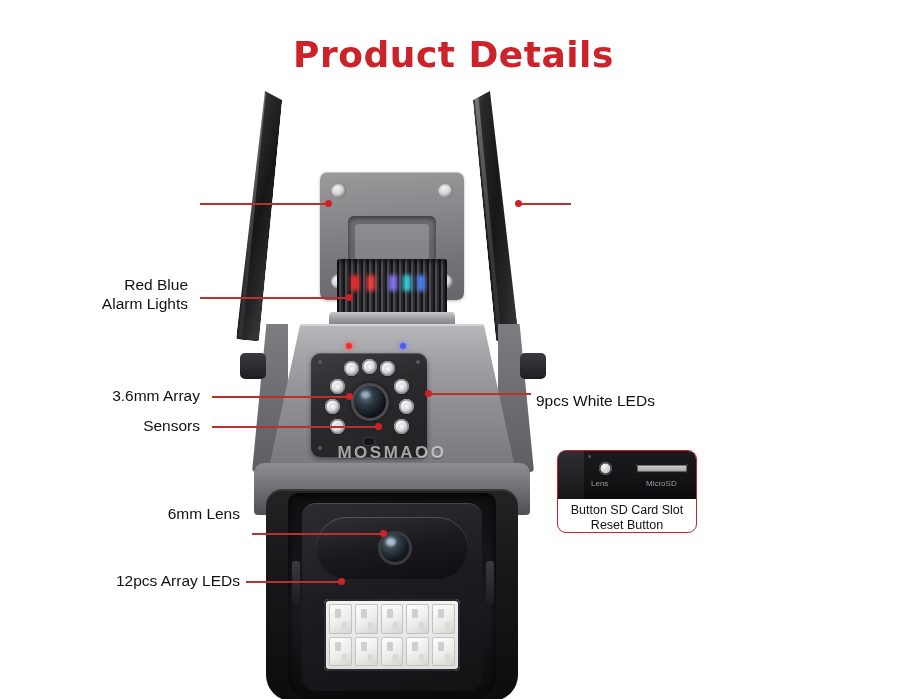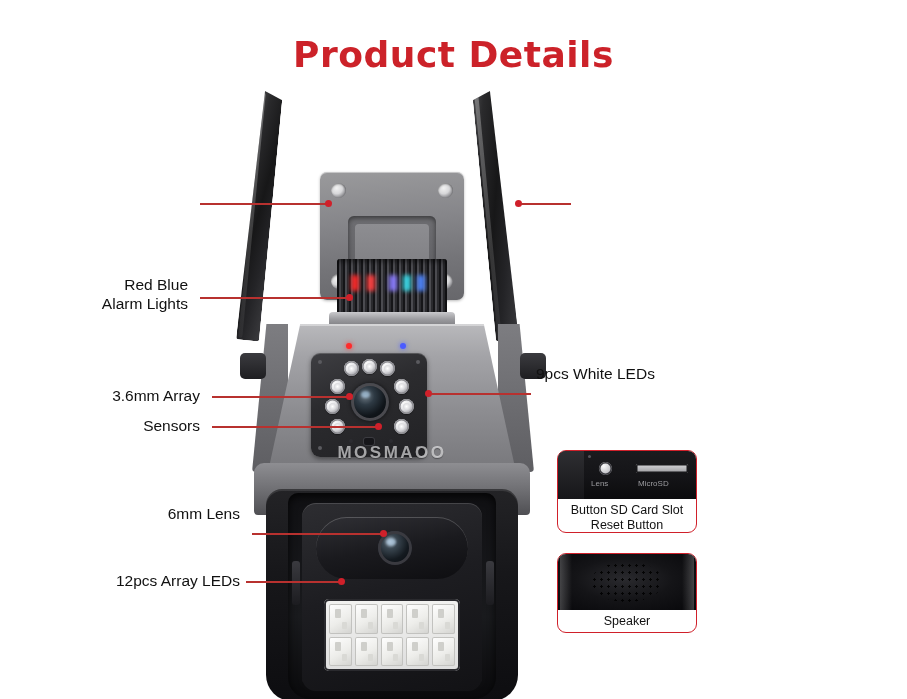--- a/index.html
+++ b/index.html
@@ -307,21 +307,21 @@
     position:absolute;left:78px;top:13px;width:52px;height:9px;
     background:linear-gradient(180deg,#d8d8da,#9a9a9e);
     border-radius:1.5px;
     box-shadow:inset 0 0 0 1.5px #18181b;
   }
   .sd-txt{
     position:absolute;font-size:8px;color:#9b9b9f;
     font-family:"Liberation Sans", sans-serif;
   }
   .sd-txt.reset{left:33px;top:28px;}
-  .sd-txt.micro{left:80px;top:28px;}
+  .sd-txt.micro{left:88px;top:28px;}
   .sd-dot{
     position:absolute;left:30px;top:4px;width:3px;height:3px;border-radius:50%;background:#55555a;
   }
 
   
   .sp-art{
     position:relative;width:100%;height:56px;
     background:radial-gradient(ellipse at 48% 45%,#2a2a2e 0%,#141417 48%,#07070a 100%);
   }
   .sp-edge{
@@ -447,41 +447,31 @@
 
   <div class="label right" style="left:20px;top:571px;width:220px;">12pcs Array LEDs</div>
   <div class="leader" style="left:246px;top:581px;width:96px;"></div>
   <div class="dot" style="left:338px;top:578px;"></div>
 
   <div class="dot" style="left:515px;top:200px;"></div>
   <div class="leader" style="left:521px;top:203px;width:50px;"></div>
 
   <div class="dot" style="left:425px;top:390px;"></div>
   <div class="leader" style="left:431px;top:393px;width:100px;"></div>
-  <div class="label left" style="left:536px;top:364px;width:240px;">9pcs White LEDs</div>
+  <div class="label left" style="left:536px;top:391px;width:240px;">9pcs White LEDs</div>
 
   <div class="inset" style="left:557px;top:450px;width:140px;height:83px;">
     <div class="sd-art">
       <div class="sd-left"></div>
       <div class="sd-dot"></div>
       <div class="sd-reset"></div>
       <div class="sd-slot"></div>
       <div class="sd-txt reset">Lens</div>
       <div class="sd-txt micro">MicroSD</div>
     </div>
     <div class="inset-cap">
       <div>Button SD Card Slot</div>
       <div>Reset Button</div>
     </div>
   </div>
 
-  <div class="inset" style="left:557px;top:553px;width:140px;height:80px;">
-    <div class="sp-art">
-      <div class="sp-edge l"></div>
-      <div class="sp-edge r"></div>
-      <div class="sp-grid"></div>
-    </div>
-    <div class="inset-cap">
-      <div>Speaker</div>
-    </div>
-  </div>
 
 </div>
 
 </body></html>

